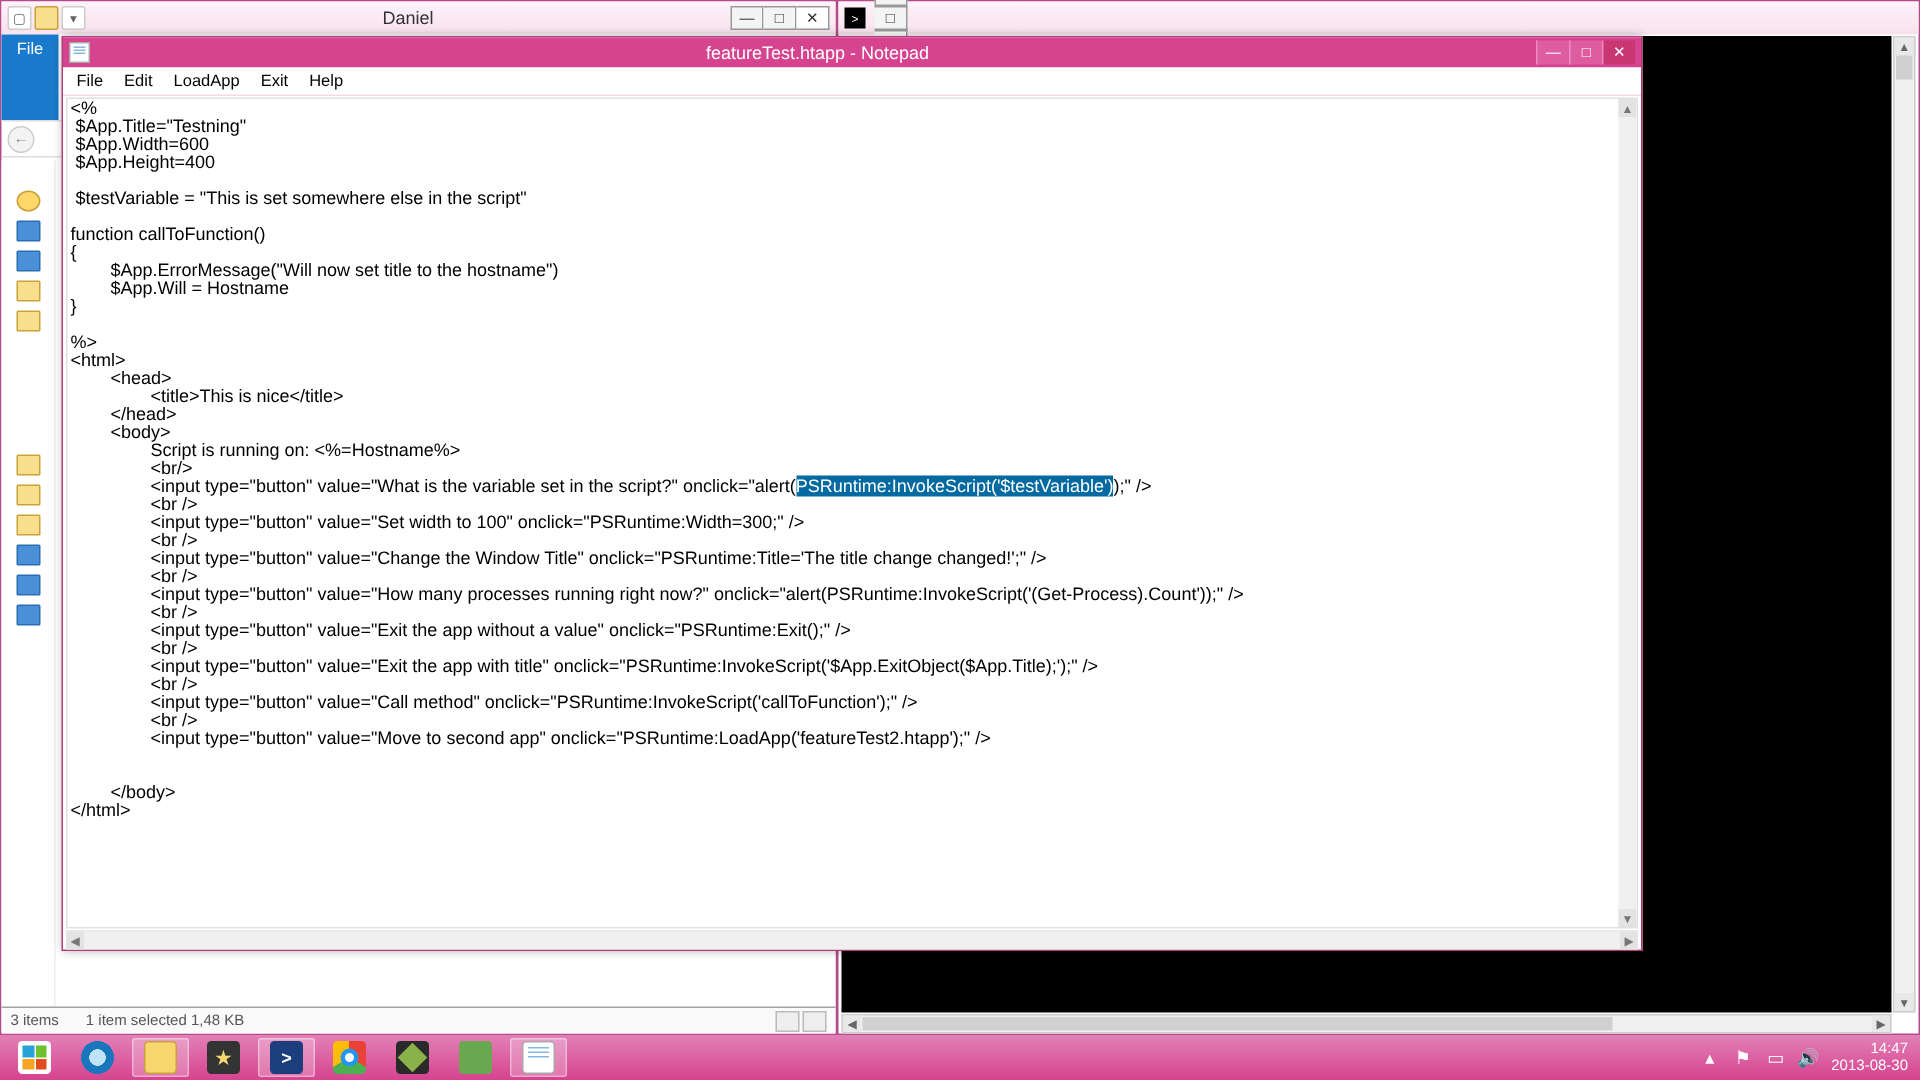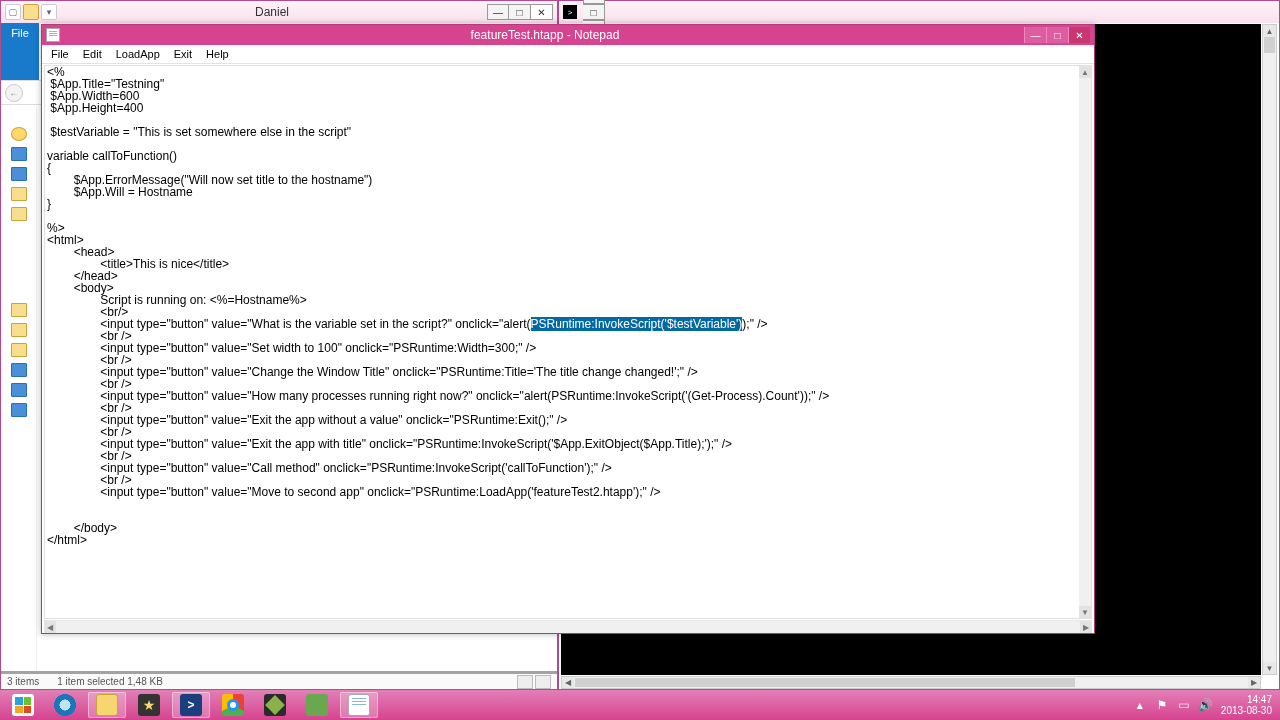--- a/index.html
+++ b/index.html
@@ -19,21 +19,21 @@
 .ribbon .tab { width: 38px; background: #1979ca; color: #fff; font-size: 11px; display:flex; align-items:flex-start; justify-content:center; padding-top:4px;}
 .ribbon .copybox { width: 40px; display:flex; flex-direction:column; align-items:center; justify-content:center; font-size:10px; color:#444; gap:2px;}
 .ribbon .copybox .cicon { width:24px; height:24px; background:#f7efc8; border:1px solid #cc9; border-radius:3px;}
 .navbar { height: 24px; border-bottom: 1px solid #ddd; display:flex; align-items:center; padding:0 4px; gap:4px;}
 .navbar .backbtn { width:18px; height:18px; border:1px solid #ccc; border-radius:50%; background:#f3f3f3; font-size:10px; display:flex; align-items:center; justify-content:center; color:#888;}
 .ebody { position:absolute; top: 106px; bottom: 18px; left:0; right:0; background:#fff; display:flex;}
 .tree { width: 36px; border-right:1px solid #eee; padding-top:20px; display:flex; flex-direction:column; gap:6px; align-items:center;}
 .tree .tnode { width:16px; height:14px; background:#f7df8e; border:1px solid #c9a23a; border-radius:1px;}
 .tree .tnode.star { background:#ffd76b; border-radius:50%;}
 .tree .tnode.blue { background:#4a90d9; border-color:#2a6db0;}
-.statusbar { position:absolute; bottom:0; left:0; right:0; height:18px; border-top:3px solid #a3a3a3; background:#fafafa; font-size:10px; color:#555; display:flex; align-items:center; padding:0 6px; gap:18px;}
+.statusbar { position:absolute; bottom:0; left:0; right:0; height:18px; border-top:1px solid #a3a3a3; background:#fafafa; font-size:10px; color:#555; display:flex; align-items:center; padding:0 6px; gap:18px;}
 .statusbar .viewsw { margin-left:auto; display:flex; gap:2px;}
 .statusbar .viewsw .vbtn { width:16px; height:14px; border:1px solid #bbb; background:#eee;}
 
 
 .console-win { position: absolute; left: 558px; top: 0; right: 0; height: 690px; border: 1px solid #b44a8a; background:#fff;}
 .console-titlebar { height: 22px; background: linear-gradient(#fdf3f8,#f8e1ee); display:flex; align-items:center; padding:0 4px;}
 .console-titlebar .cicon { width:14px; height:14px; background:#000; margin-right:6px; display:flex; align-items:center; justify-content:center; color:#fff; font-size:8px;}
 .console-titlebar .ctitle { flex:1; text-align:center; font-size:12px; color:#333;}
 .console-body { position:absolute; top:23px; bottom:14px; left:2px; right:18px; background:#000;}
 .console-scroll { position:absolute; top:23px; bottom:14px; right:2px; width:15px; background:#f0f0f0; border:1px solid #ccc;}
@@ -183,21 +183,21 @@
     <div class="mitem">Help</div>
   </div>
   <div class="np-body">
     <div class="np-text"><span>&lt;%</span>
 <span> $App.Title="Testning"</span>
 <span> $App.Width=600</span>
 <span> $App.Height=400</span>
 <span></span>
 <span> $testVariable = "This is set somewhere else in the script"</span>
 <span></span>
-<span>variable callToFunction()</span>
+<span>function callToFunction()</span>
 <span>{</span>
 <span>        $App.ErrorMessage("Will now set title to the hostname")</span>
 <span>        $App.Will = Hostname</span>
 <span>}</span>
 <span></span>
 <span>%&gt;</span>
 <span>&lt;html&gt;</span>
 <span>        &lt;head&gt;</span>
 <span>                &lt;title&gt;This is nice&lt;/title&gt;</span>
 <span>        &lt;/head&gt;</span>

